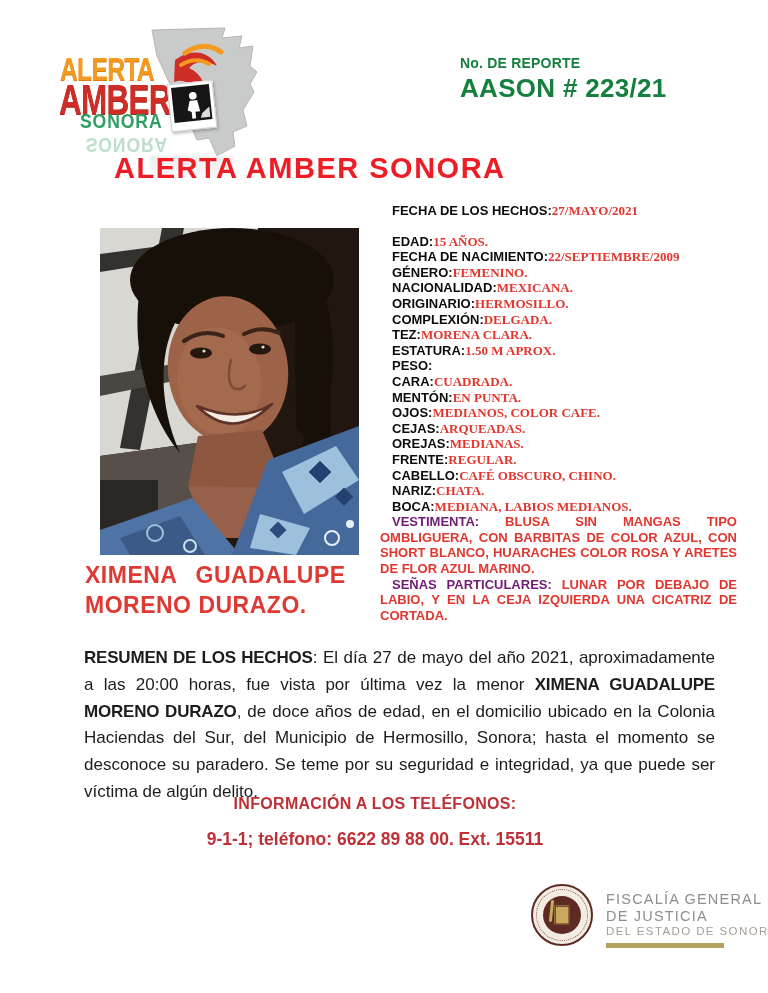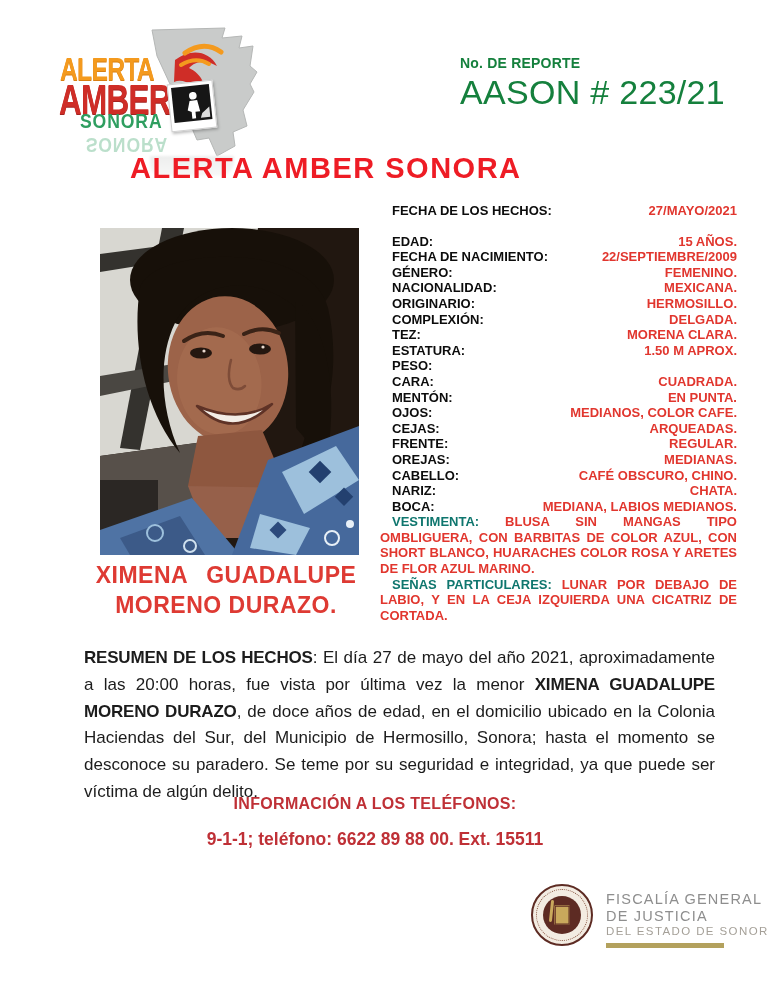--- a/index.html
+++ b/index.html
@@ -34,47 +34,47 @@
     background:#c9cbca; opacity:.45; border-radius:0 0 14px 10px; filter:blur(1.2px); z-index:1;
   }
   .refl-fade {
     position:absolute; left:50px; top:155px; width:230px; height:44px; z-index:2;
     background:linear-gradient(to bottom, rgba(255,255,255,.25), #ffffff 80%);
   }
 
   
   .report { position:absolute; left:460px; top:55px; color:#15803d; }
   .report-label { font-size:14px; font-weight:700; letter-spacing:.2px; }
-  .report-number { font-size:34px; font-weight:400; margin-top:2px; letter-spacing:.3px; }
+  .report-number { font-size:26px; font-weight:700; margin-top:2px; letter-spacing:.3px; }
 
   
   .main-title {
-    position:absolute; left:130px; top:152px; z-index:5;
+    position:absolute; left:114px; top:152px; z-index:5;
     font-size:29px; font-weight:700; color:#ee1c25; letter-spacing:1.5px; white-space:nowrap;
   }
 
   
   .photo { position:absolute; left:100px; top:228px; width:259px; height:327px; display:block; }
 
   
   .fields {
     position:absolute; left:380px; top:203px; width:357px;
     font-size:13px; line-height:15.6px; font-weight:700;
   }
   .field-row { display:flex; }
   .incident-row { margin-bottom:15px; }
   .flabel { color:#0c0c0c; white-space:nowrap;padding-left:12px; }
-  .fvalue { flex:1; text-align:right; color:#e1362e; }
+  .fvalue { flex:1; text-align:left; color:#e1362e;font-family:Liberation Serif, serif; }
   .field-para { text-align:justify; color:#e1362e; }
-  .field-para .flabel { color:#0f766e; }
+  .field-para .flabel { color:#701a75; }
 
   
   .name-block {
     position:absolute; left:85px; top:560px; width:282px;
-    color:#de3a33; font-size:23px; font-weight:700; line-height:30px; letter-spacing:.5px;text-align:center;
+    color:#de3a33; font-size:23px; font-weight:700; line-height:30px; letter-spacing:.5px;
   }
   .name-line1 { word-spacing:12px; }
 
   
   .summary {
     position:absolute; left:84px; top:645px; width:631px;
     font-size:17px; line-height:26.8px; color:#1c1c1c; text-align:justify;
   }
   .seg-bold { font-weight:700; letter-spacing:-.2px; }
 
@@ -239,26 +239,26 @@
       </div>
         <div class="field-row">
         <span class="flabel">OJOS:</span>
         <span class="fvalue">MEDIANOS, COLOR CAFE.</span>
       </div>
         <div class="field-row">
         <span class="flabel">CEJAS:</span>
         <span class="fvalue">ARQUEADAS.</span>
       </div>
         <div class="field-row">
+        <span class="flabel">OREJAS:</span>
+        <span class="fvalue">MEDIANAS.</span>
+      </div>
+        <div class="field-row">
         <span class="flabel">FRENTE:</span>
         <span class="fvalue">REGULAR.</span>
-      </div>
-        <div class="field-row">
-        <span class="flabel">OREJAS:</span>
-        <span class="fvalue">MEDIANAS.</span>
       </div>
         <div class="field-row">
         <span class="flabel">CABELLO:</span>
         <span class="fvalue">CAFÉ OBSCURO, CHINO.</span>
       </div>
         <div class="field-row">
         <span class="flabel">NARIZ:</span>
         <span class="fvalue">CHATA.</span>
       </div>
         <div class="field-row">

